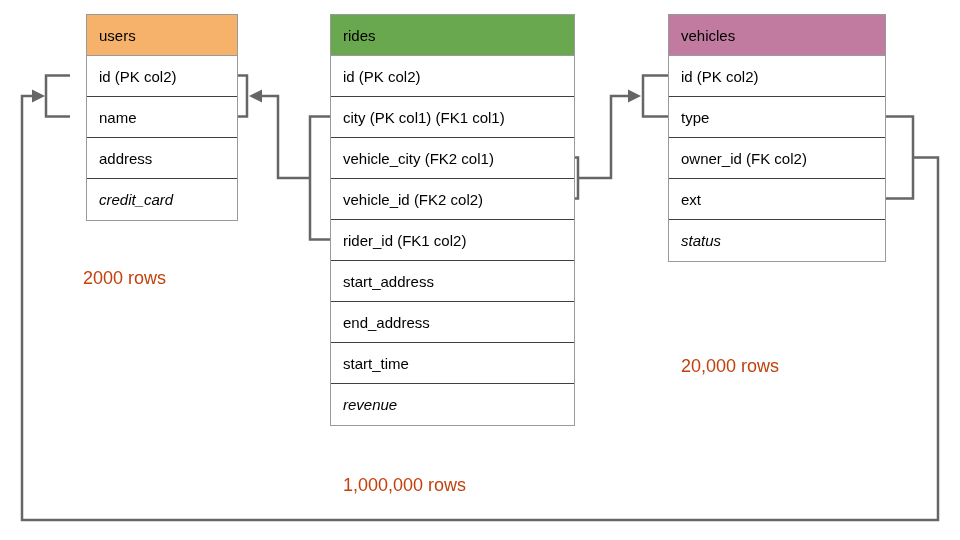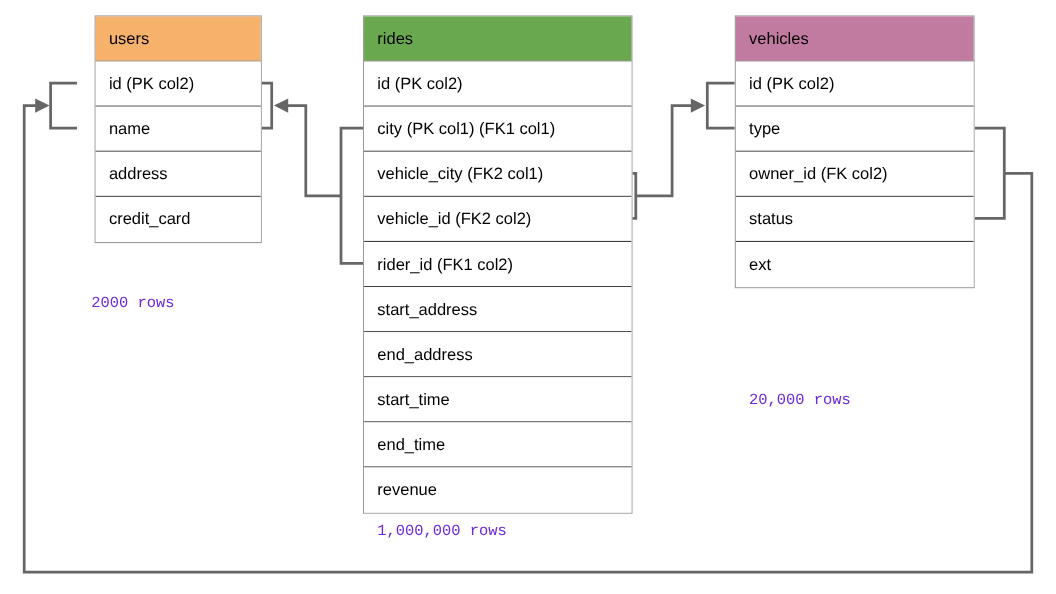--- a/index.html
+++ b/index.html
@@ -14,25 +14,25 @@
   }
   .tbl-header{
     height:41px;display:flex;align-items:center;padding:0 12px;
     font-size:15px;box-sizing:border-box;border-bottom:1px solid #9a9a9a;
   }
   .tbl-row{
     height:41px;display:flex;align-items:center;padding:0 12px;
     font-size:15px;box-sizing:border-box;border-bottom:1px solid #404040;
     background:#fff;white-space:nowrap;
   }
-  .tbl-row:last-child{border-bottom:none;}
+  .tbl-row:last-child{border-bottom:none;font-style:italic;}
   #table-users{left:86px;top:14px;width:152px;}
   #table-rides{left:330px;top:14px;width:245px;}
   #table-vehicles{left:668px;top:14px;width:218px;}
-  .rowcount{position:absolute;font-size:14px;color:#6d28d9;font-family:Liberation Mono, monospace;}
+  .rowcount{position:absolute;font-size:18px;color:#c2410c;}
   #rowcount-users{left:83px;top:268px;}
   #rowcount-rides{left:343px;top:475px;text-align:center;}
   #rowcount-vehicles{left:681px;top:356px;}
   .conn{fill:none;stroke:#666666;stroke-width:2.5;}
   .arrow{fill:#666666;stroke:none;}
 </style>
 </head>
 <body>
 
 <svg class="connectors" viewBox="0 0 960 540" xmlns="http://www.w3.org/2000/svg">
@@ -71,26 +71,25 @@
 <div class="tbl" id="table-rides">
   <div class="tbl-header" style="background: rgb(106, 168, 79);">rides</div>
   <div class="tbl-row">id (PK col2)</div>
   <div class="tbl-row">city (PK col1) (FK1 col1)</div>
   <div class="tbl-row">vehicle_city (FK2 col1)</div>
   <div class="tbl-row">vehicle_id (FK2 col2)</div>
   <div class="tbl-row">rider_id (FK1 col2)</div>
   <div class="tbl-row">start_address</div>
   <div class="tbl-row">end_address</div>
   <div class="tbl-row">start_time</div>
-  <div class="tbl-row">end_time</div>
   <div class="tbl-row">revenue</div>
 </div>
 <div class="rowcount" id="rowcount-rides">1,000,000 rows</div>
 
 <div class="tbl" id="table-vehicles">
   <div class="tbl-header" style="background: rgb(194, 123, 160);">vehicles</div>
   <div class="tbl-row">id (PK col2)</div>
   <div class="tbl-row">type</div>
   <div class="tbl-row">owner_id (FK col2)</div>
+  <div class="tbl-row">ext</div>
   <div class="tbl-row">status</div>
-  <div class="tbl-row">ext</div>
 </div>
 <div class="rowcount" id="rowcount-vehicles">20,000 rows</div>
 
 </body></html>

